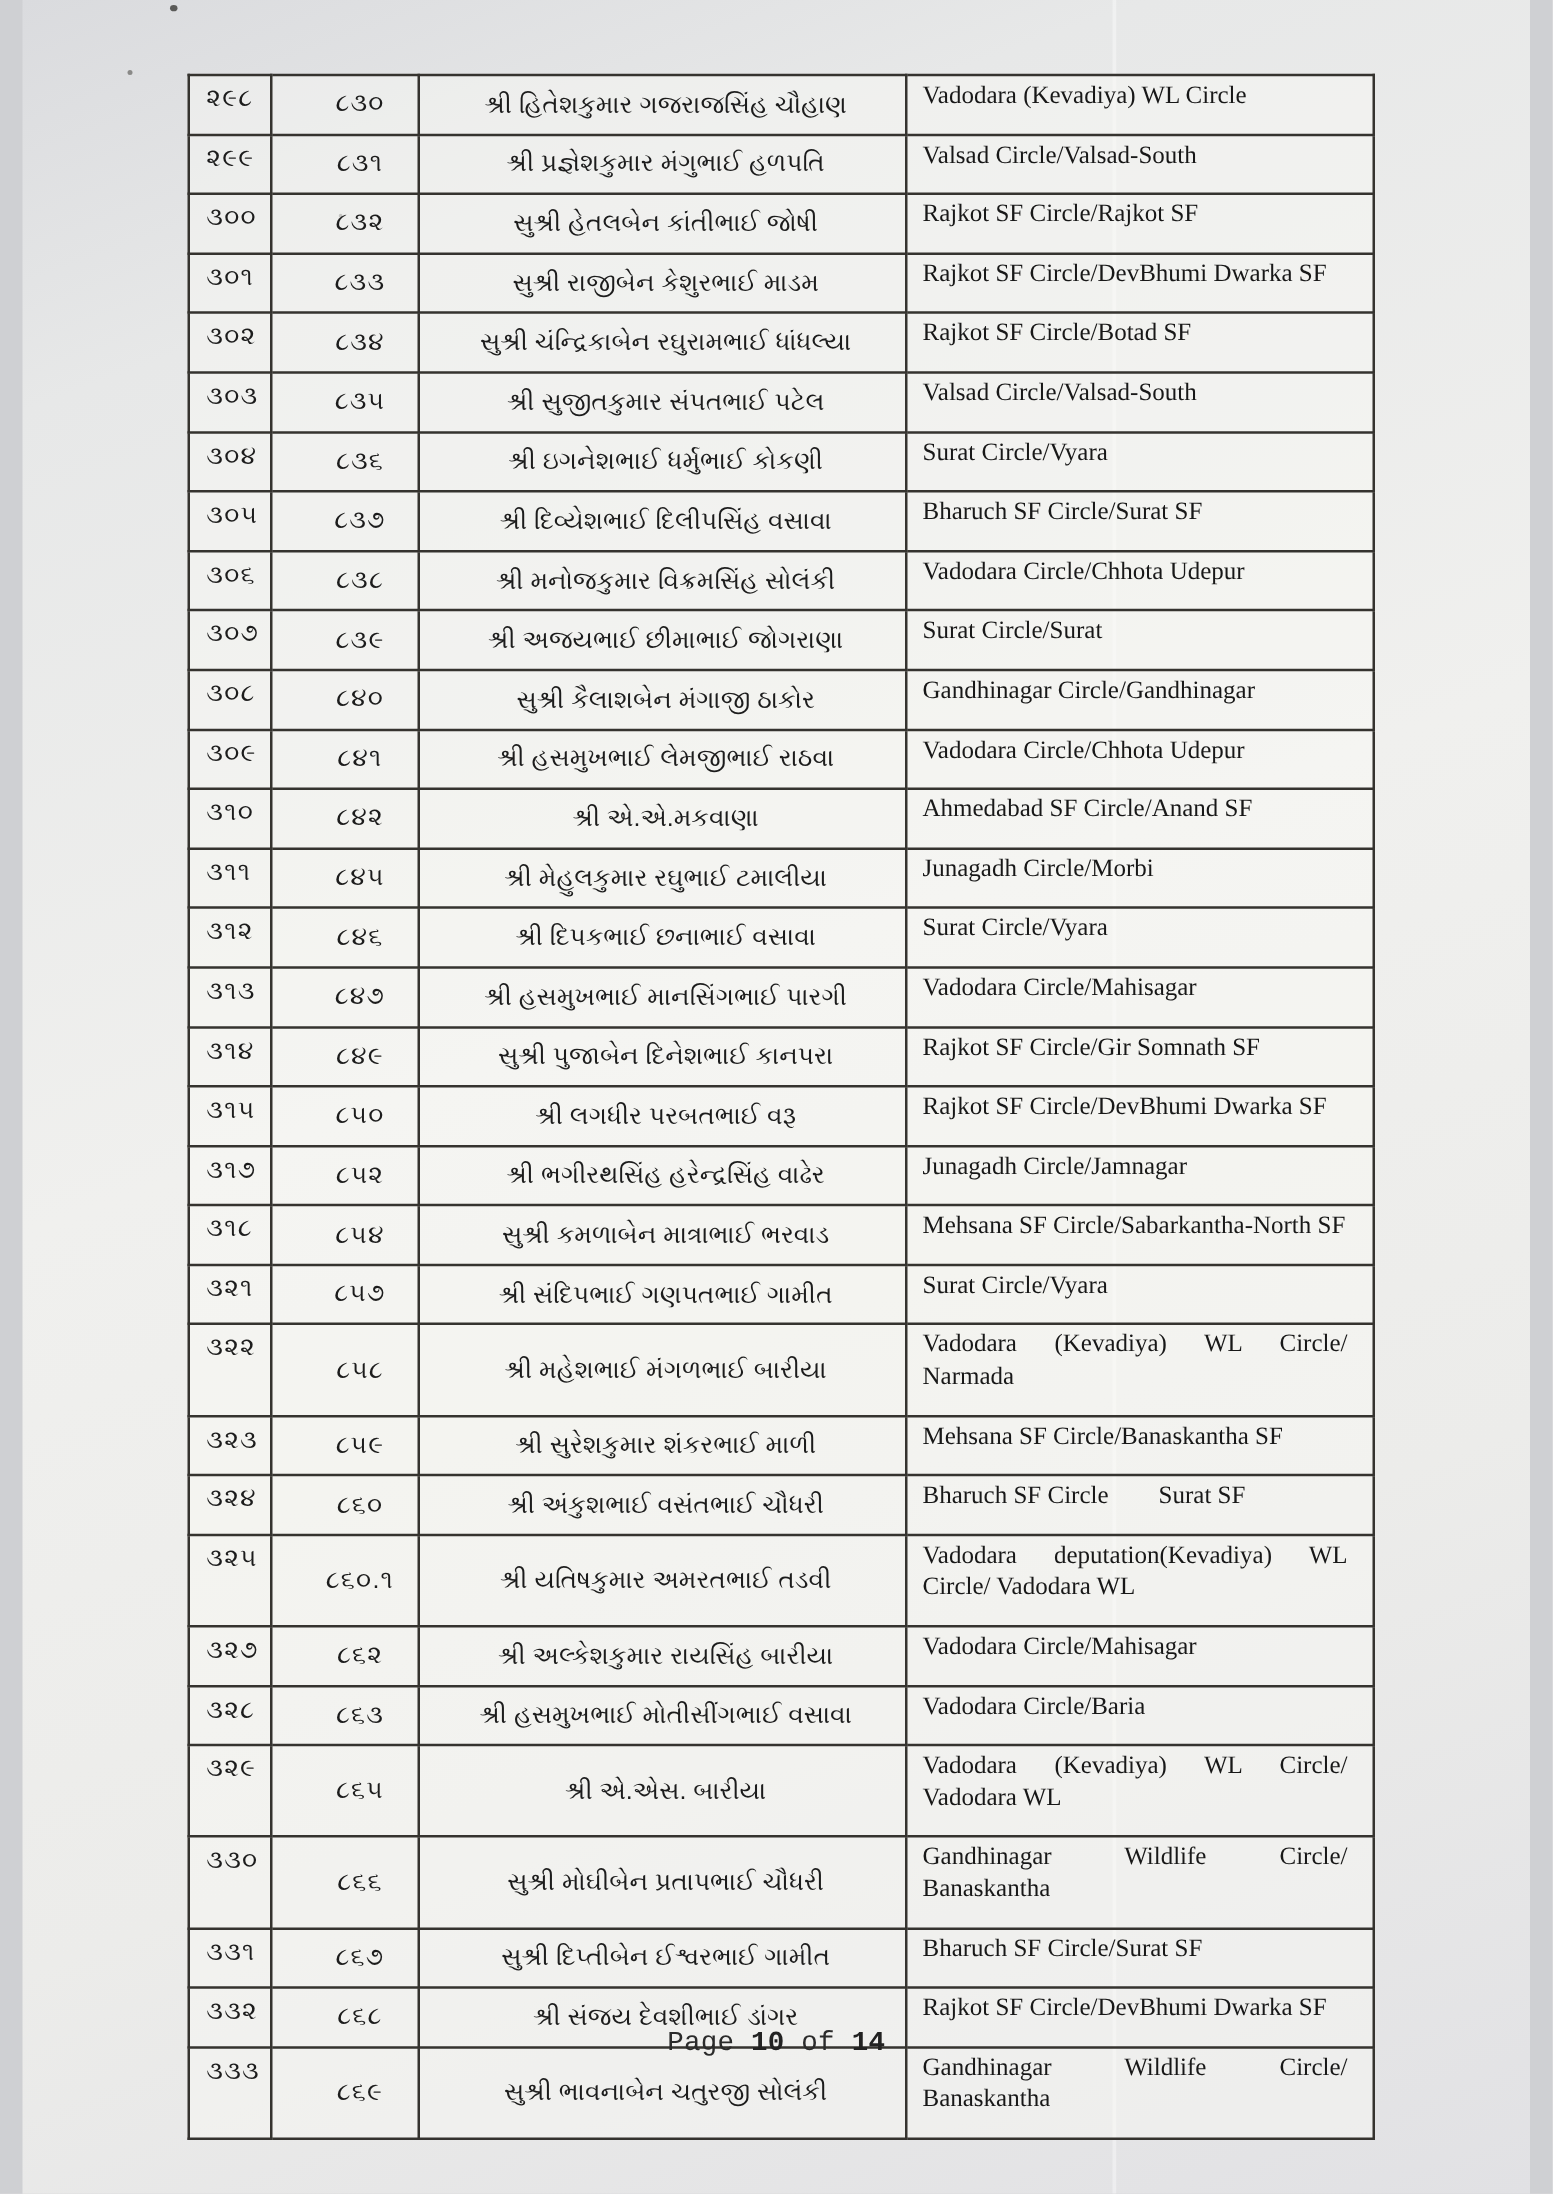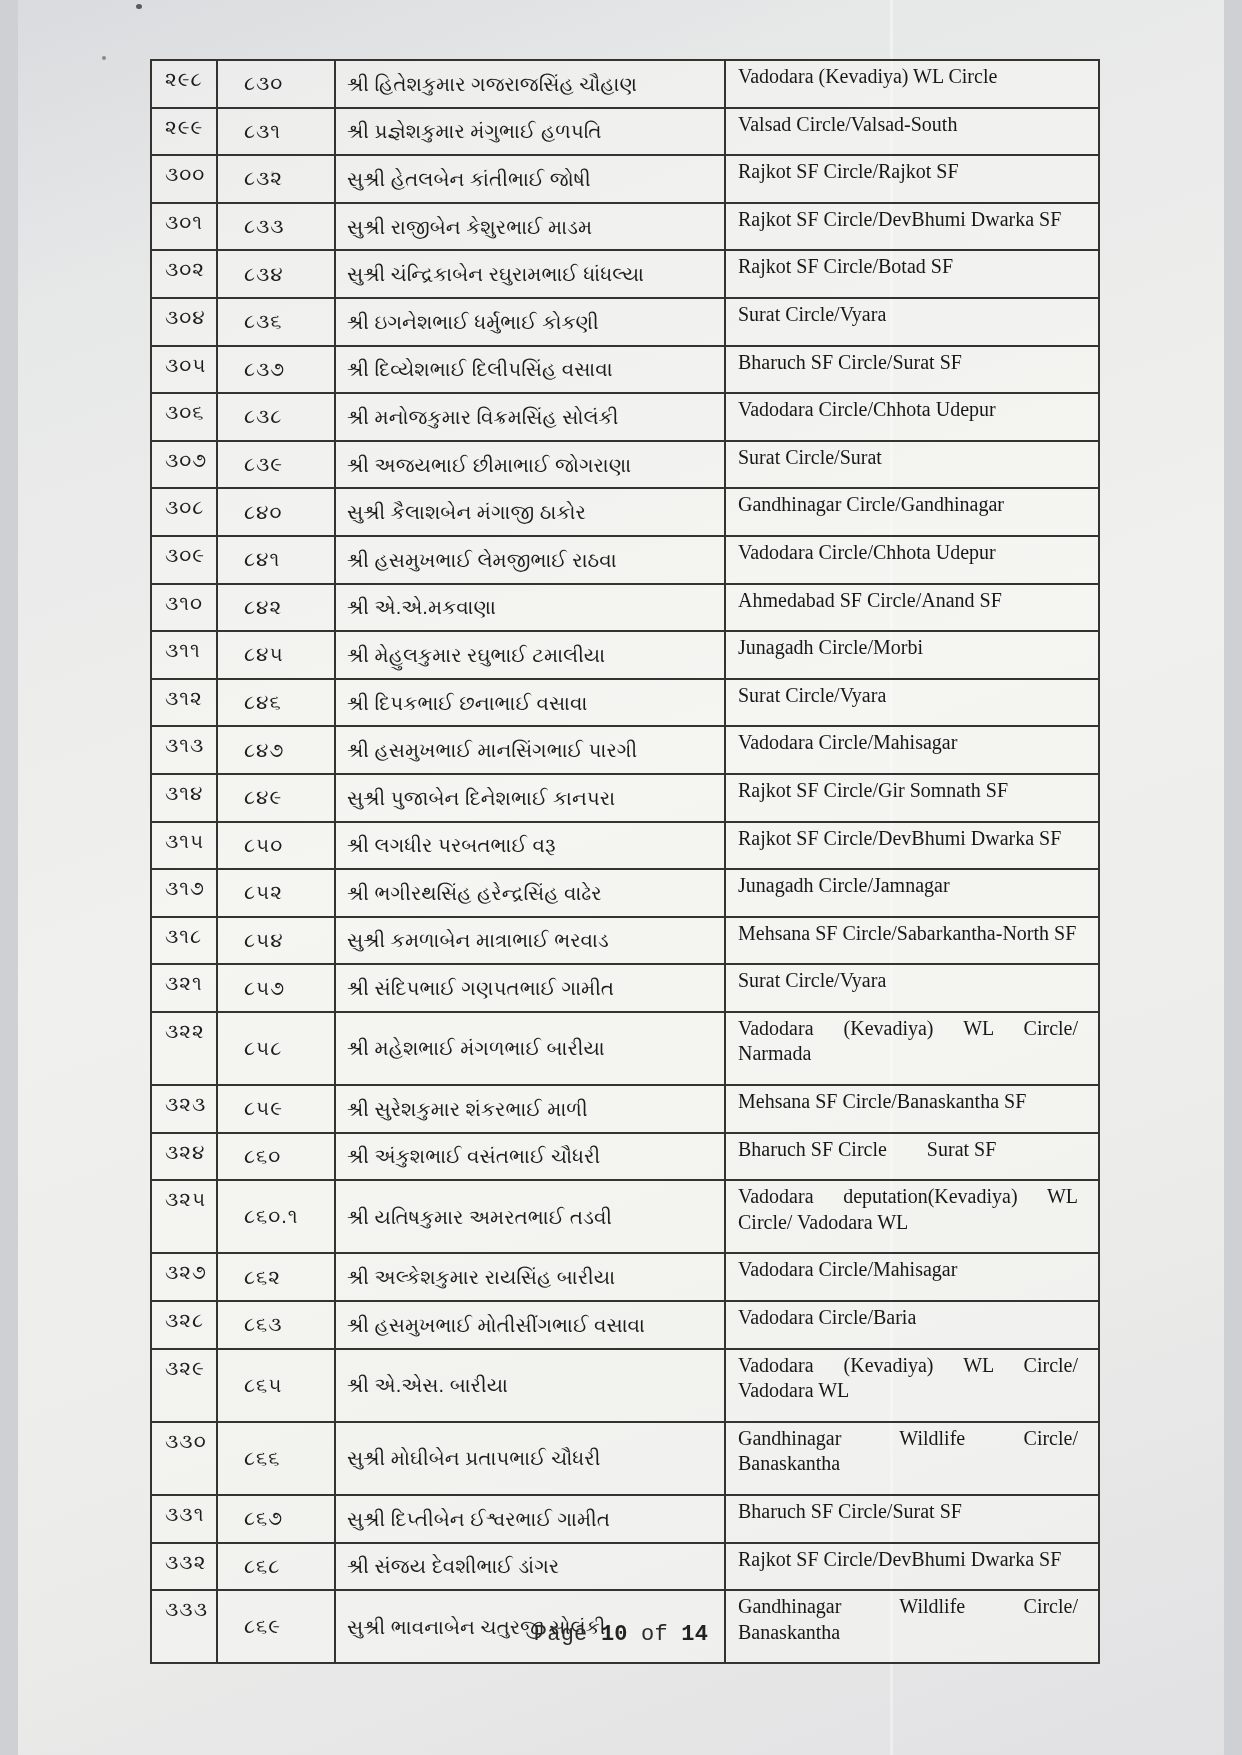--- a/index.html
+++ b/index.html
@@ -36,27 +36,29 @@
     width:66px;
     font-size:20px;letter-spacing:1px;
     padding:7px 2px 3px 13px;
     vertical-align:top;
   }
   td.no{
     width:118px;
     font-size:20px;letter-spacing:1px;
     padding:3px 2px 3px 26px;
     vertical-align:middle;
+    text-align:center;
   }
   td.name{
     width:390px;
     font-size:20px;
     padding:3px 6px 3px 11px;
     vertical-align:middle;
     line-height:1.3;
+    text-align:center;
   }
   td.circle{
     width:374px;
     font-family:"Liberation Serif",serif;
     font-size:20px;
     padding:3px 20px 17px 12px;
     vertical-align:middle;
     text-align:justify;
     line-height:1.28;
     color:#181818;
@@ -116,20 +118,26 @@
     <td class="circle">Rajkot SF Circle/DevBhumi Dwarka SF</td>
   </tr>
 
   <tr class="row">
     <td class="sr">૩૦૨</td>
     <td class="no">૮૩૪</td>
     <td class="name">સુશ્રી ચંન્દ્રિકાબેન રઘુરામભાઈ ધાંધલ્યા</td>
     <td class="circle">Rajkot SF Circle/Botad SF</td>
   </tr>
 
+  <tr class="row">
+    <td class="sr">૩૦૩</td>
+    <td class="no">૮૩૫</td>
+    <td class="name">શ્રી સુજીતકુમાર સંપતભાઈ પટેલ</td>
+    <td class="circle">Valsad Circle/Valsad-South</td>
+  </tr>
 
   <tr class="row">
     <td class="sr">૩૦૪</td>
     <td class="no">૮૩૬</td>
     <td class="name">શ્રી ઇગનેશભાઈ ધર્મુભાઈ કોકણી</td>
     <td class="circle">Surat Circle/Vyara</td>
   </tr>
 
   <tr class="row">
     <td class="sr">૩૦૫</td>

